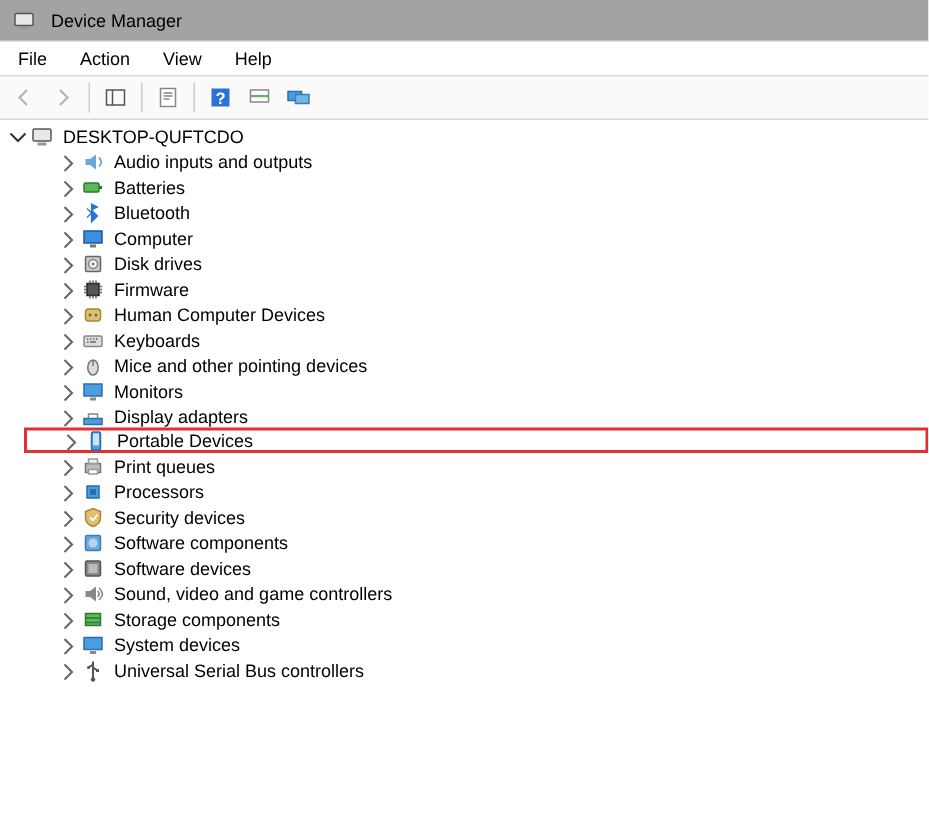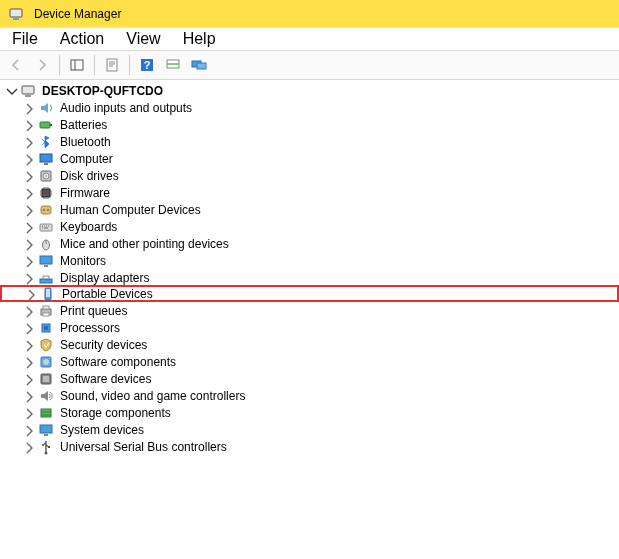--- a/index.html
+++ b/index.html
@@ -12,34 +12,34 @@
   height: 559px;
   overflow: hidden;
 }
 .titlebar {
   height: 28px;
   display: flex;
   align-items: center;
   padding: 0 6px;
   gap: 6px;
   border-bottom: 1px solid #e0e0e0;
-  background: #fde047;
+  background: #a3a3a3;
 }
 .titlebar .title { font-size: 12px; }
 .menubar {
   height: 22px;
   display: flex;
   align-items: center;
   padding: 0 2px;
   gap: 2px;
   background: #fff;
 }
 .menubar .menu-item {
   padding: 2px 10px;
-  font-size: 16px;
+  font-size: 12px;
   cursor: default;
 }
 .toolbar {
   height: 30px;
   display: flex;
   align-items: center;
   padding: 2px 4px;
   gap: 2px;
   border-top: 1px solid #d9d9d9;
   border-bottom: 1px solid #d9d9d9;
@@ -59,22 +59,22 @@
   height: calc(559px - 28px - 22px - 30px);
 }
 .tree { list-style: none; }
 .tree-row {
   display: flex;
   align-items: center;
   height: 17px;
   padding-left: 4px;
   white-space: nowrap;
 }
-.tree-row.root { padding-left: 4px; font-weight: bold; }
-.tree-row.child { padding-left: 22px; }
+.tree-row.root { padding-left: 4px; }
+.tree-row.child { padding-left: 22px; margin-left: 16px; }
 .expander {
   width: 14px; height: 14px;
   display: flex; align-items: center; justify-content: center;
   flex-shrink: 0;
   cursor: pointer;
 }
 .ic {
   width: 16px; height: 16px;
   flex-shrink: 0;
   margin: 0 4px 0 2px;

